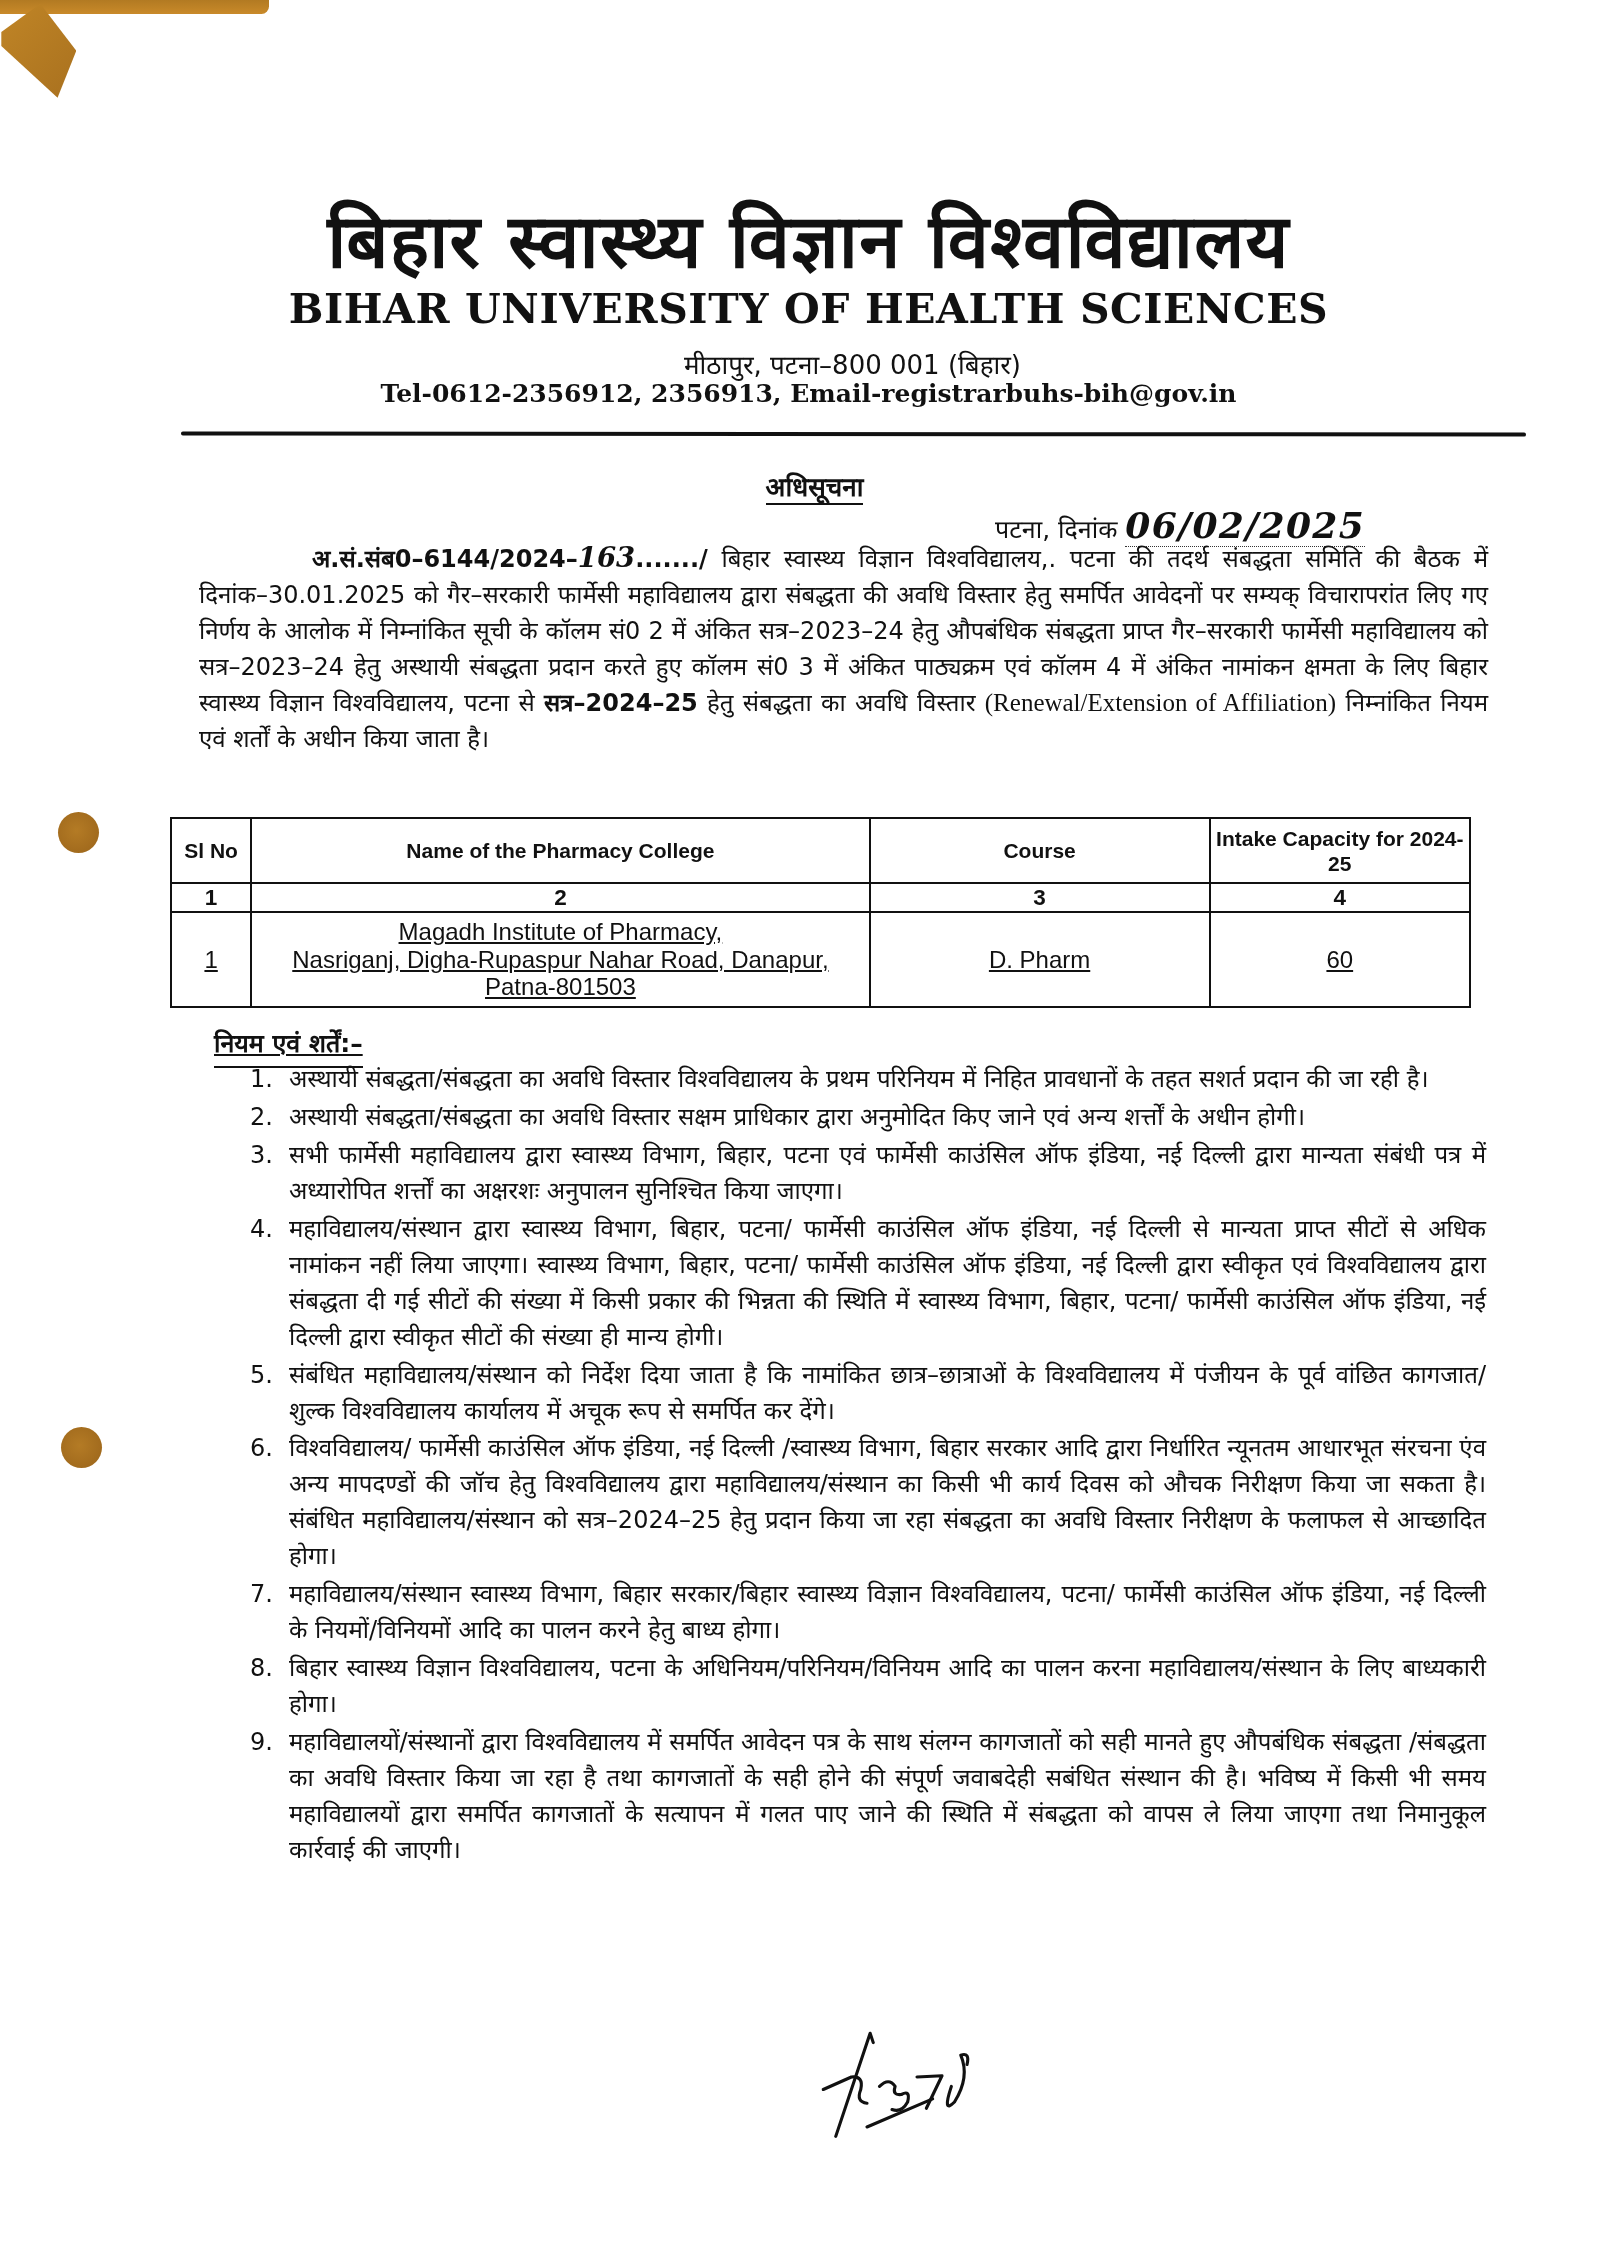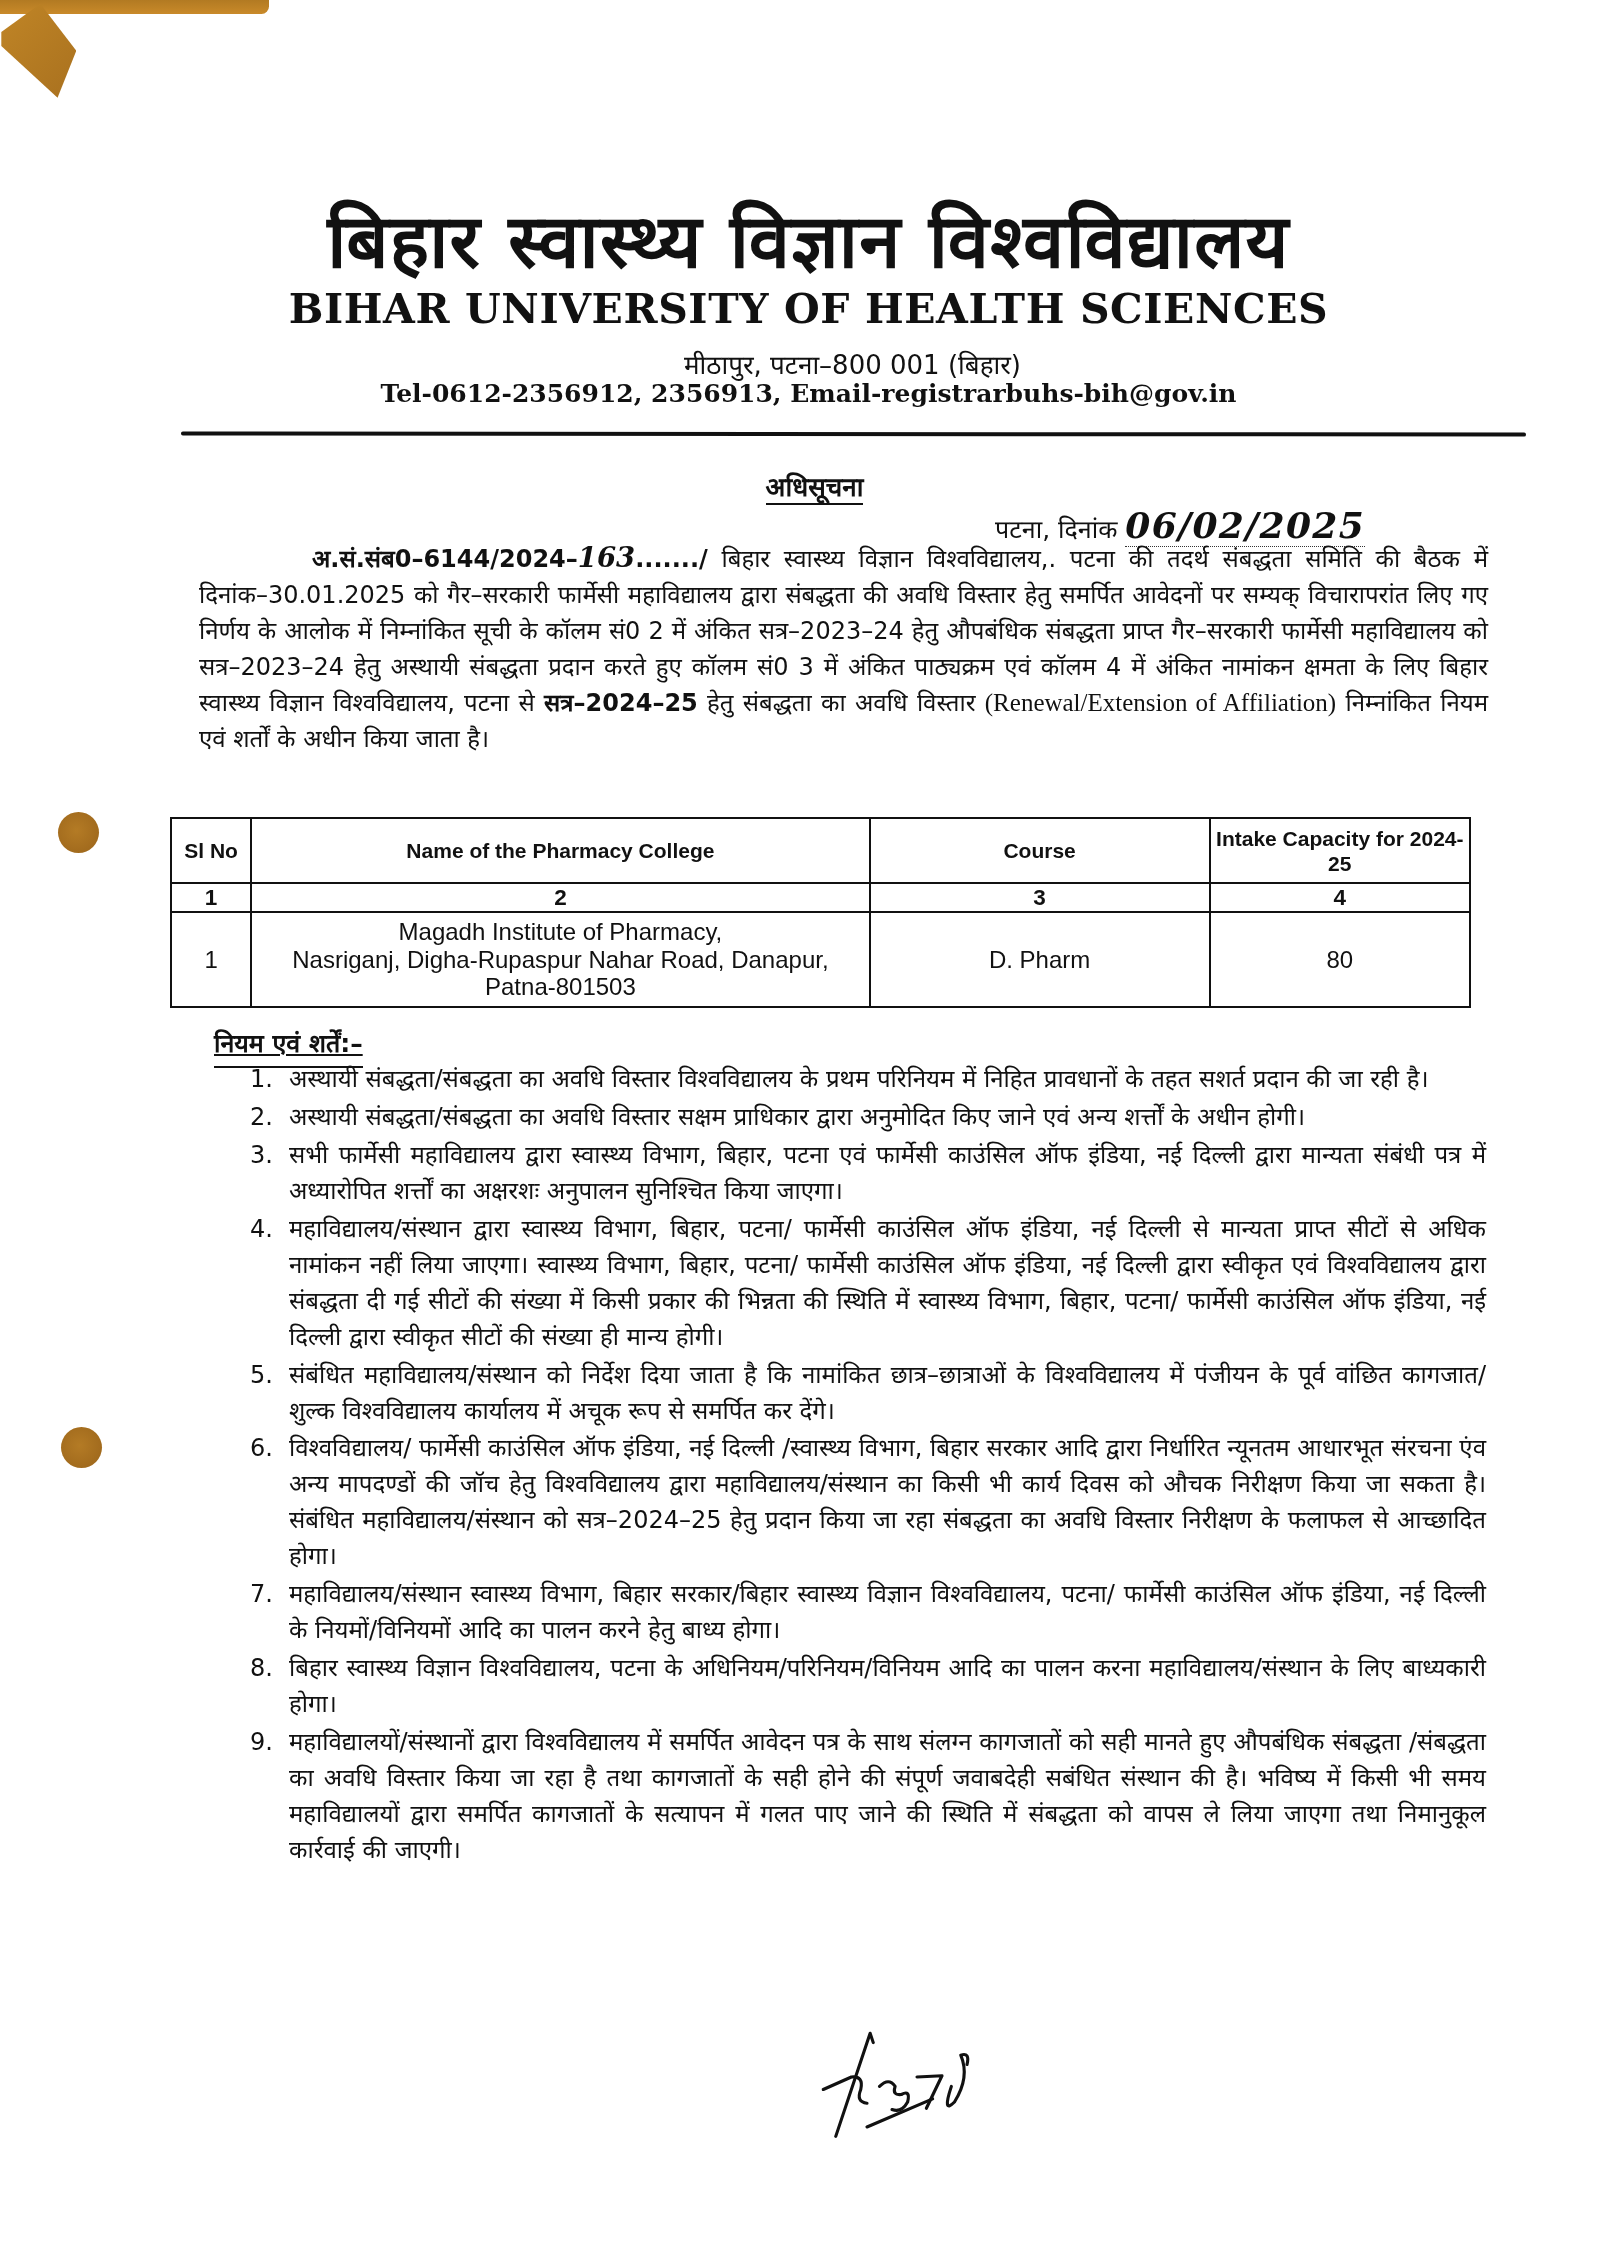--- a/index.html
+++ b/index.html
@@ -40,21 +40,21 @@
     .para .ref { font-weight: bold; padding-left: 113px; }
     .para .refnum { font-style: italic; font-weight: bold; font-size: 27.5px; font-family: "DejaVu Serif", serif; }
     .para b { font-weight: bold; }
     .para .eng { font-family: "Liberation Serif", serif; font-size: 25px; }
 
     table.affil { position: absolute; left: 170px; top: 817px; width: 1301px; border-collapse: collapse;
       font-family: "Liberation Sans", sans-serif; }
     table.affil td, table.affil th { border: 2.5px solid #111; text-align: center; vertical-align: middle; }
     table.affil th { font-size: 21px; font-weight: bold; height: 65px; line-height: 25px; }
     table.affil .idx td { font-size: 22.5px; font-weight: bold; height: 29px; }
-    table.affil .datarow td { font-size: 24px; height: 95px; line-height: 27.5px; }
+    table.affil .datarow td { font-size: 24px; height: 95px; line-height: 27.5px; text-decoration: underline; }
     .c1 { width: 81px; } .c2 { width: 626px; } .c3 { width: 344px; } .c4 { width: 263px; }
 
     .rules-heading { position: absolute; left: 214px; top: 1025px; font-size: 25px; font-weight: bold;
       border-bottom: 2.5px solid #111; padding-bottom: 7px; text-decoration: underline; }
 
     ol.rules { position: absolute; left: 250px; top: 1061px; width: 1236px; list-style: none; font-size: 24px; line-height: 36px; }
     ol.rules li { position: relative; text-align: justify; padding-left: 39px; margin-bottom: 1.9px; }
     ol.rules li .num { position: absolute; left: 0; top: 0; }
 
     .signature { position: absolute; left: 817px; top: 2027px; width: 175px; height: 125px; }
@@ -102,21 +102,21 @@
     <td>4</td>
   </tr>
   <tr class="datarow">
     <td>1</td>
     <td>
       <div>Magadh Institute of Pharmacy,</div>
       <div>Nasriganj, Digha-Rupaspur Nahar Road, Danapur,</div>
       <div>Patna-801503</div>
     </td>
     <td>D. Pharm</td>
-    <td>80</td>
+    <td>60</td>
   </tr>
 </tbody>
   </table>
 
 <div class="rules-heading">नियम एवं शर्तें:–</div>
 
 <ol class="rules">
   <li><span class="num">1.</span><span>अस्थायी संबद्धता/संबद्धता का अवधि विस्तार विश्वविद्यालय के प्रथम परिनियम में निहित प्रावधानों के तहत सशर्त प्रदान की जा रही है।</span></li>
   <li><span class="num">2.</span><span>अस्थायी संबद्धता/संबद्धता का अवधि विस्तार सक्षम प्राधिकार द्वारा अनुमोदित किए जाने एवं अन्य शर्त्तों के अधीन होगी।</span></li>
   <li><span class="num">3.</span><span>सभी फार्मेसी महाविद्यालय द्वारा स्वास्थ्य विभाग, बिहार, पटना एवं फार्मेसी काउंसिल ऑफ इंडिया, नई दिल्ली द्वारा मान्यता संबंधी पत्र में अध्यारोपित शर्त्तों का अक्षरशः अनुपालन सुनिश्चित किया जाएगा।</span></li>

